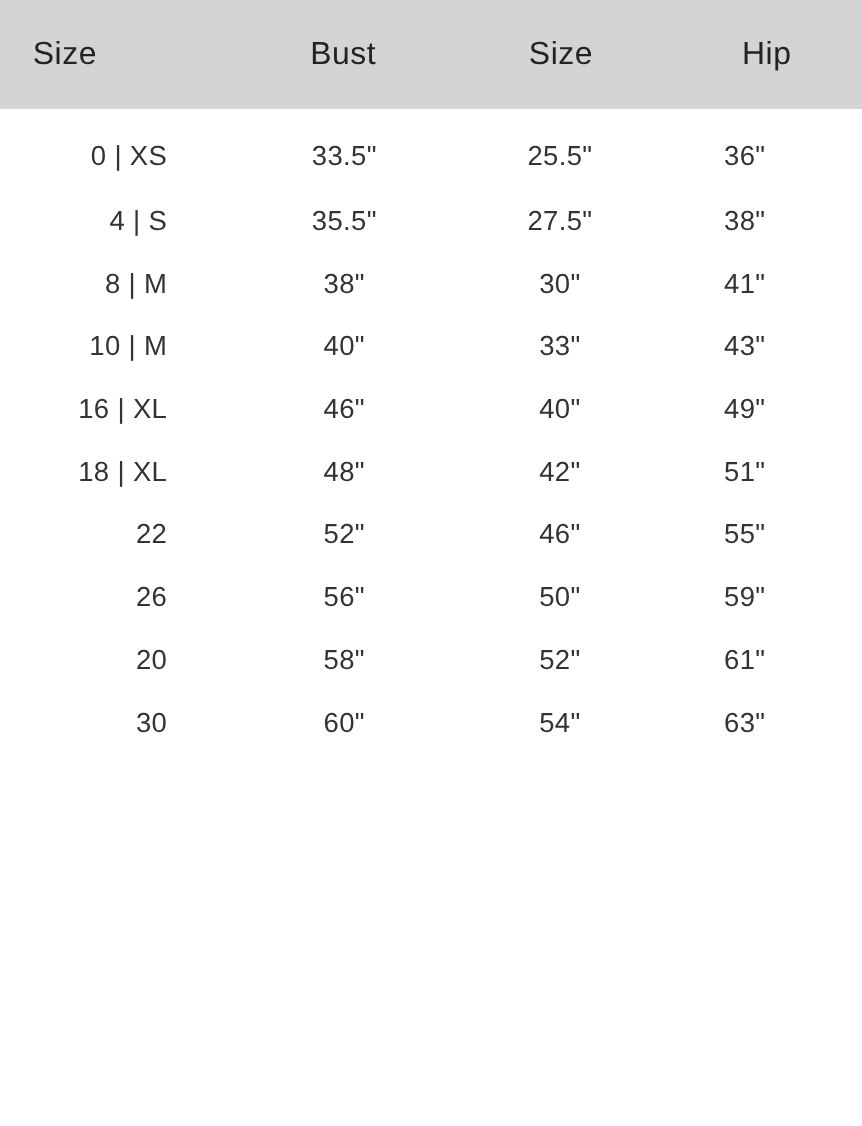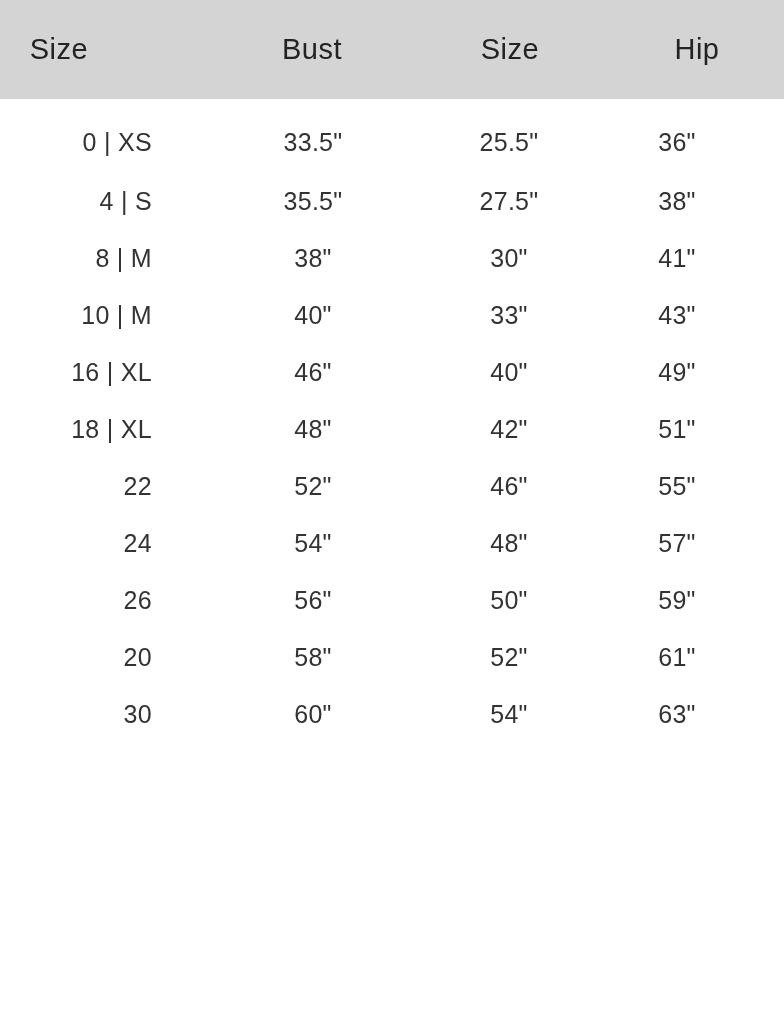--- a/index.html
+++ b/index.html
@@ -120,26 +120,20 @@
         <td class="c-waist">42"</td>
         <td class="c-hip">51"</td>
       </tr>
       <tr>
         <td class="c-size">22</td>
         <td class="c-bust">52"</td>
         <td class="c-waist">46"</td>
         <td class="c-hip">55"</td>
       </tr>
       <tr>
-        <td class="c-size">24</td>
-        <td class="c-bust">54"</td>
-        <td class="c-waist">48"</td>
-        <td class="c-hip">57"</td>
-      </tr>
-      <tr>
         <td class="c-size">26</td>
         <td class="c-bust">56"</td>
         <td class="c-waist">50"</td>
         <td class="c-hip">59"</td>
       </tr>
       <tr>
         <td class="c-size">20</td>
         <td class="c-bust">58"</td>
         <td class="c-waist">52"</td>
         <td class="c-hip">61"</td>

